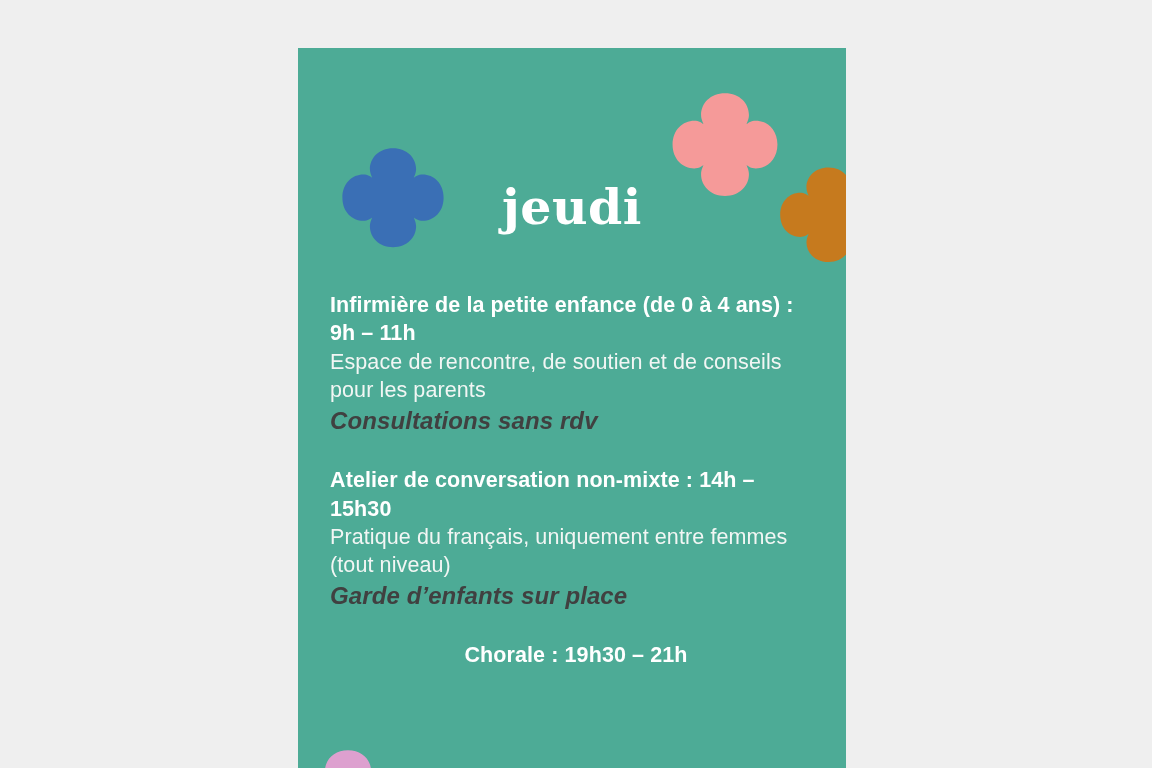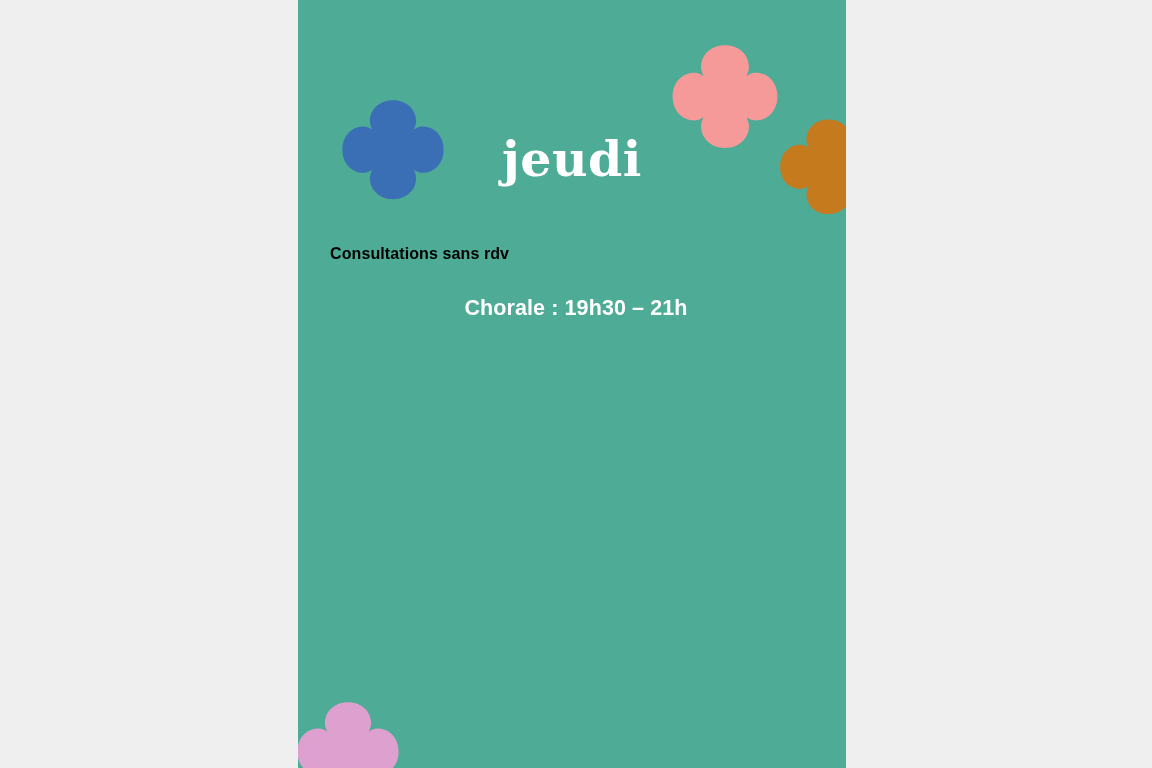--- a/index.html
+++ b/index.html
@@ -11,20 +11,21 @@
     height: 768px;
     background: #efefef;
     font-family: "Liberation Sans", sans-serif;
     overflow: hidden;
   }
 
   .stage {
     position: relative;
     width: 1152px;
     height: 667px;
+    margin-top: 48px;
   }
 
   .poster {
     position: absolute;
     left: 298px;
     top: 0;
     width: 548px;
     height: 768px;
     background: #4dab96;
     overflow: hidden;
@@ -78,24 +79,25 @@
     letter-spacing: 0.1px;
   }
   .event-desc {
     font-size: 21.5px;
     font-weight: 400;
     line-height: 1.32;
     color: #f2f6f4;
     letter-spacing: 0.1px;
   }
   .event-note {
-    font-size: 16px;
+    font-size: 24px;
     font-weight: 700;
+    font-style: italic;
     line-height: 1.32;
-    color: #000000;
+    color: #404040;
     letter-spacing: 0.1px;
   }
 </style>
 </head>
 <body>
 
 <div class="stage">
   <div class="poster">
 
     <div class="blob blob-blue">
@@ -120,23 +122,30 @@
       <svg width="110" height="110" viewBox="0 0 100 100" aria-hidden="true">
         <path fill="#dda0cf" d="M50 2c13 0 21 9 21 19 0 4-2 7-2 8 1-1 4-3 8-3 10 0 19 8 19 21s-9 21-19 21c-4 0-7-2-8-3 0 1 2 4 2 8 0 10-8 19-21 19s-21-9-21-19c0-4 2-7 2-8-1 1-4 3-8 3C13 68 4 60 4 47s9-21 19-21c4 0 7 2 8 3 0-1-2-4-2-8C29 11 37 2 50 2z"></path>
       </svg>
     </div>
 
     <div class="poster-title">jeudi</div>
 
     <div class="content">
 
       <div class="event">
+        <div class="event-heading">Infirmière de la petite enfance (de 0 à 4 ans) : 9h – 11h</div>
+        <div class="event-desc">Espace de rencontre, de soutien et de conseils pour les parents</div>
         <div class="event-note">Consultations sans rdv</div>
       </div>
 
+      <div class="event">
+        <div class="event-heading">Atelier de conversation non-mixte : 14h – 15h30</div>
+        <div class="event-desc">Pratique du français, uniquement entre femmes (tout niveau)</div>
+        <div class="event-note">Garde d’enfants sur place</div>
+      </div>
 
       <div class="event">
         <div class="event-heading">Chorale : 19h30 – 21h</div>
       </div>
 
     </div>
   </div>
 </div>
 
 </body></html>

